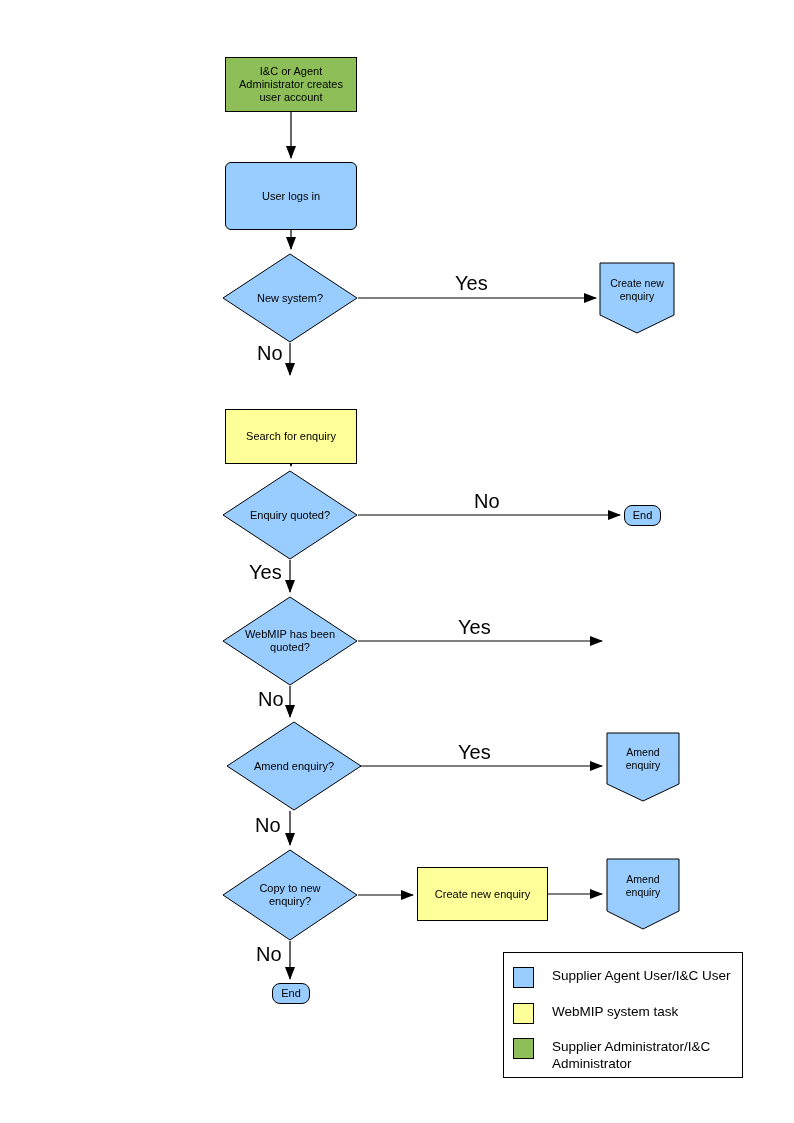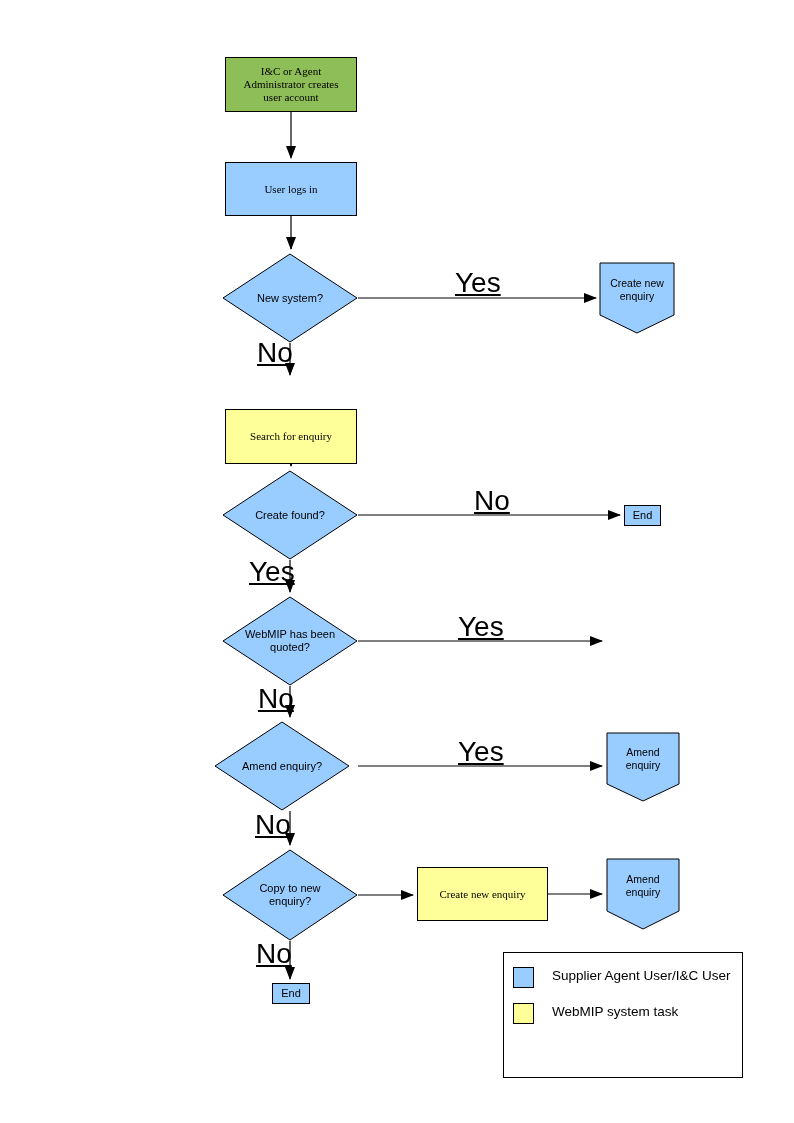--- a/index.html
+++ b/index.html
@@ -28,39 +28,37 @@
     justify-content: center;
     text-align: center;
     font-size: 11px;
     line-height: 13px;
     padding: 2px 10px;
     box-sizing: border-box;
   }
   .rect-node {
     border: 1px solid #000;
     box-sizing: border-box;
-    font-family: Liberation Serif, serif;
   }
   .fill-user   { background: var(--user_task); }
   .fill-system { background: var(--system_task); }
   .fill-admin  { background: var(--admin_task); }
   .diamond-label { padding: 2px 22px; }
   .penta-label { bottom: 22%; padding: 2px 3px; font-size: 10.5px; }
   .endcap {
     border: 1px solid #000;
-    border-radius: 0;
+    border-radius: 8px;
     box-sizing: border-box;
   }
   .endcap .nlabel { padding: 0; font-size: 11px; }
   .edge-label {
     position: absolute;
-    font-size: 28px;
+    font-size: 20px;
     line-height: 22px;
     white-space: nowrap;
-    text-decoration: underline;
   }
   .legend {
     position: absolute;
     left: 503px; top: 952px;
     width: 240px; height: 126px;
     border: 1px solid #000;
     box-sizing: border-box;
     background: #ffffff;
   }
   .legend-row { position: absolute; left: 9px; right: 6px; }
@@ -104,21 +102,21 @@
       <line x1="358" y1="895" x2="413" y2="895" marker-end="url(#ah)"></line>
       <line x1="548" y1="894" x2="602" y2="894" marker-end="url(#ah)"></line>
       <line x1="290" y1="941" x2="290" y2="979" marker-end="url(#ah)"></line>
     </g>
   </svg>
 
   <div class="node rect-node fill-admin" style="left:225px; top:57px; width:132px; height:55px;">
     <span class="nlabel">I&amp;C or Agent Administrator creates user account</span>
   </div>
 
-  <div class="node rect-node fill-user" style="left:225px; top:162px; width:132px; height:54px;">
+  <div class="node rect-node fill-user" style="left:225px; top:162px; width:132px; height:68px;border-radius:6px;">
     <span class="nlabel">User logs in</span>
   </div>
 
   <div class="node" style="left:222px; top:253px; width:136px; height:90px;">
     <svg class="shape-svg" viewBox="0 0 136 90" preserveAspectRatio="none">
       <polygon points="68,1 135,45 68,89 1,45" style="fill:var(--user_task)" stroke="#000" stroke-width="1" vector-effect="non-scaling-stroke"></polygon>
     </svg>
     <span class="nlabel diamond-label">New system?</span>
   </div>
 
@@ -130,36 +128,36 @@
   </div>
 
   <div class="node rect-node fill-system" style="left:225px; top:379px; width:132px; height:55px;margin-top:30px;">
     <span class="nlabel">Search for enquiry</span>
   </div>
 
   <div class="node" style="left:222px; top:470px; width:136px; height:90px;">
     <svg class="shape-svg" viewBox="0 0 136 90" preserveAspectRatio="none">
       <polygon points="68,1 135,45 68,89 1,45" style="fill:var(--user_task)" stroke="#000" stroke-width="1" vector-effect="non-scaling-stroke"></polygon>
     </svg>
-    <span class="nlabel diamond-label">Create found?</span>
+    <span class="nlabel diamond-label">Enquiry quoted?</span>
   </div>
 
   <div class="node endcap fill-user" style="left:624px; top:505px; width:37px; height:21px;">
     <span class="nlabel">End</span>
   </div>
 
   <div class="node" style="left:222px; top:596px; width:136px; height:90px;">
     <svg class="shape-svg" viewBox="0 0 136 90" preserveAspectRatio="none">
       <polygon points="68,1 135,45 68,89 1,45" style="fill:var(--user_task)" stroke="#000" stroke-width="1" vector-effect="non-scaling-stroke"></polygon>
     </svg>
     <span class="nlabel diamond-label">WebMIP has been quoted?</span>
   </div>
 
 
-  <div class="node" style="left:214px; top:721px; width:136px; height:90px;">
+  <div class="node" style="left:226px; top:721px; width:136px; height:90px;">
     <svg class="shape-svg" viewBox="0 0 136 90" preserveAspectRatio="none">
       <polygon points="68,1 135,45 68,89 1,45" style="fill:var(--user_task)" stroke="#000" stroke-width="1" vector-effect="non-scaling-stroke"></polygon>
     </svg>
     <span class="nlabel diamond-label">Amend enquiry?</span>
   </div>
 
   <div class="node" style="left:606px; top:732px; width:74px; height:70px;">
     <svg class="shape-svg" viewBox="0 0 74 70" preserveAspectRatio="none">
       <polygon points="1,1 73,1 73,52 37,69 1,52" style="fill:var(--user_task)" stroke="#000" stroke-width="1" vector-effect="non-scaling-stroke"></polygon>
     </svg>
@@ -200,15 +198,19 @@
 
   <div class="legend">
     <div class="legend-row" style="top:50px;">
       <span class="legend-swatch" style="background:var(--system_task)"></span>
       <span class="legend-label">WebMIP system task</span>
     </div>
     <div class="legend-row" style="top:14px;">
       <span class="legend-swatch" style="background:var(--user_task)"></span>
       <span class="legend-label">Supplier Agent User/I&amp;C User</span>
     </div>
+    <div class="legend-row" style="top:85px;">
+      <span class="legend-swatch" style="background:var(--admin_task)"></span>
+      <span class="legend-label">Supplier Administrator/I&amp;C Administrator</span>
+    </div>
   </div>
 
 </div>
 
 </body></html>

